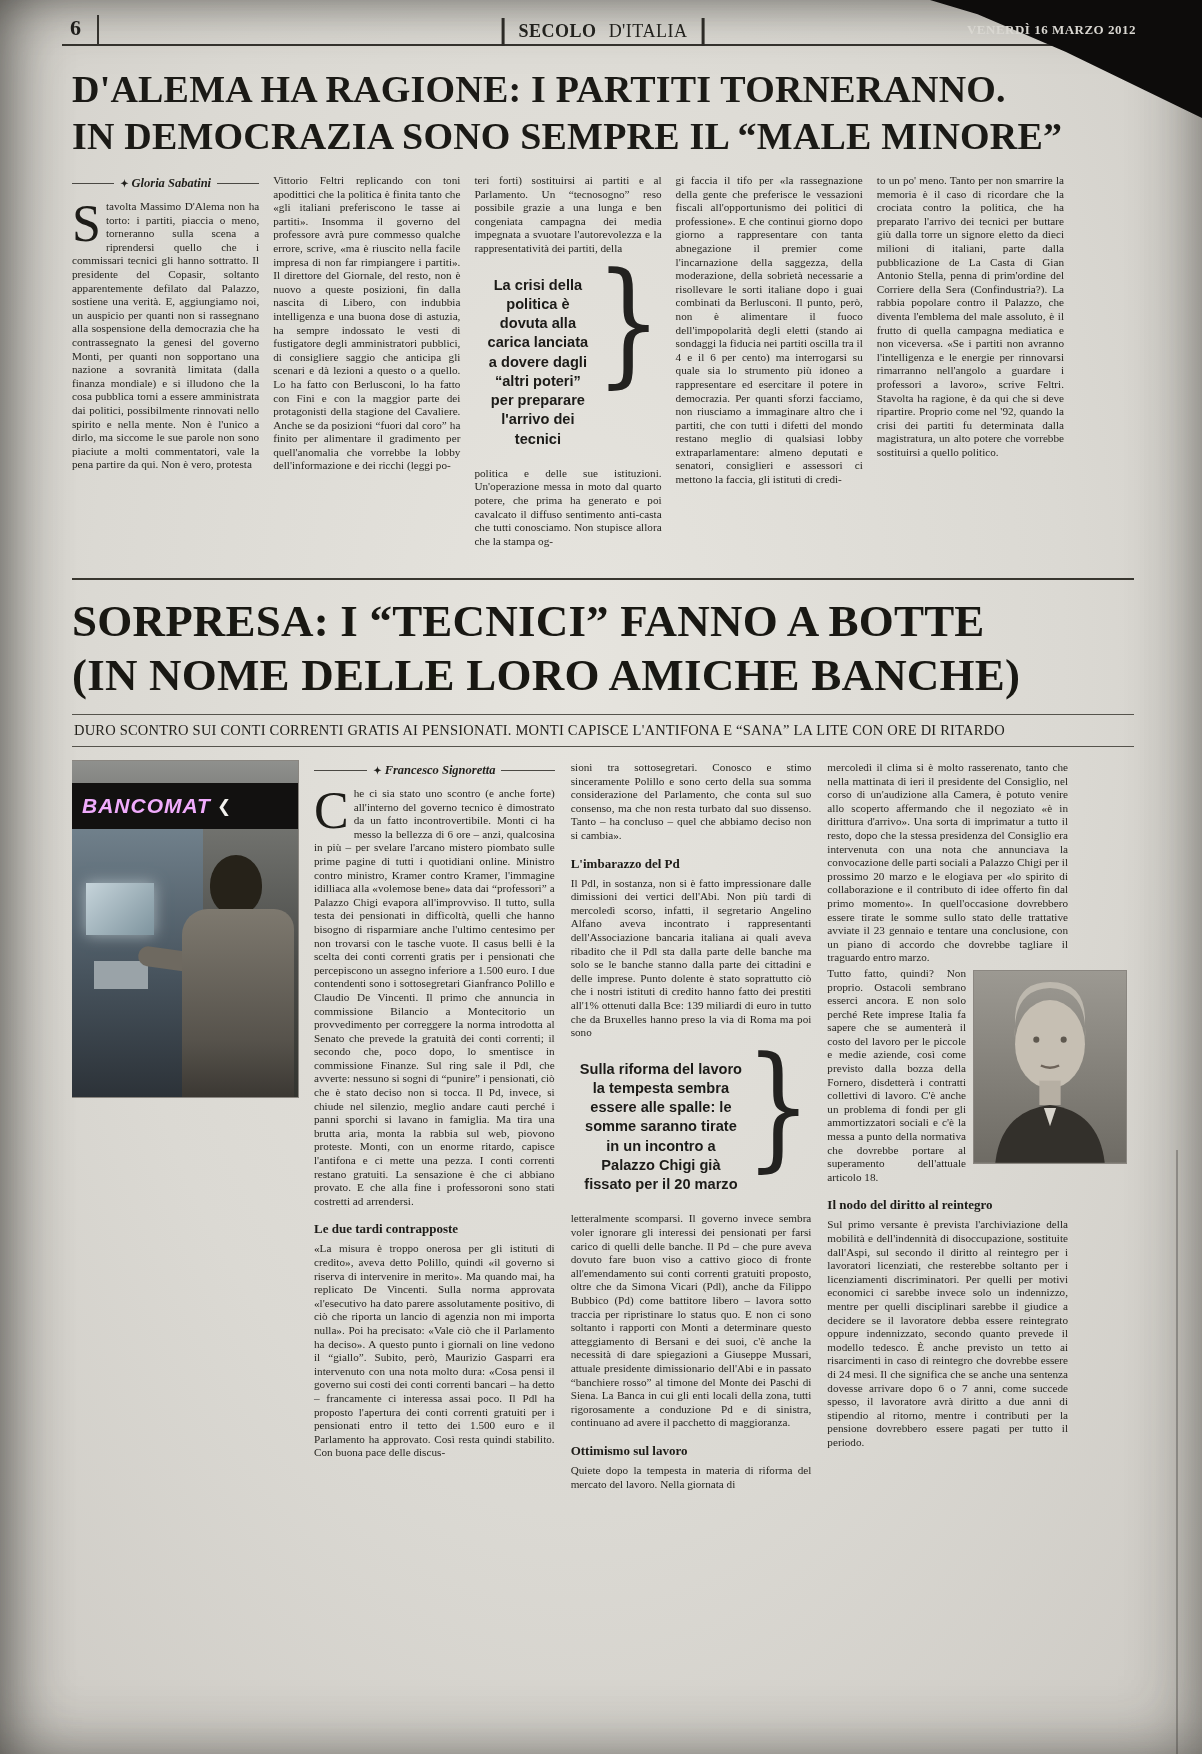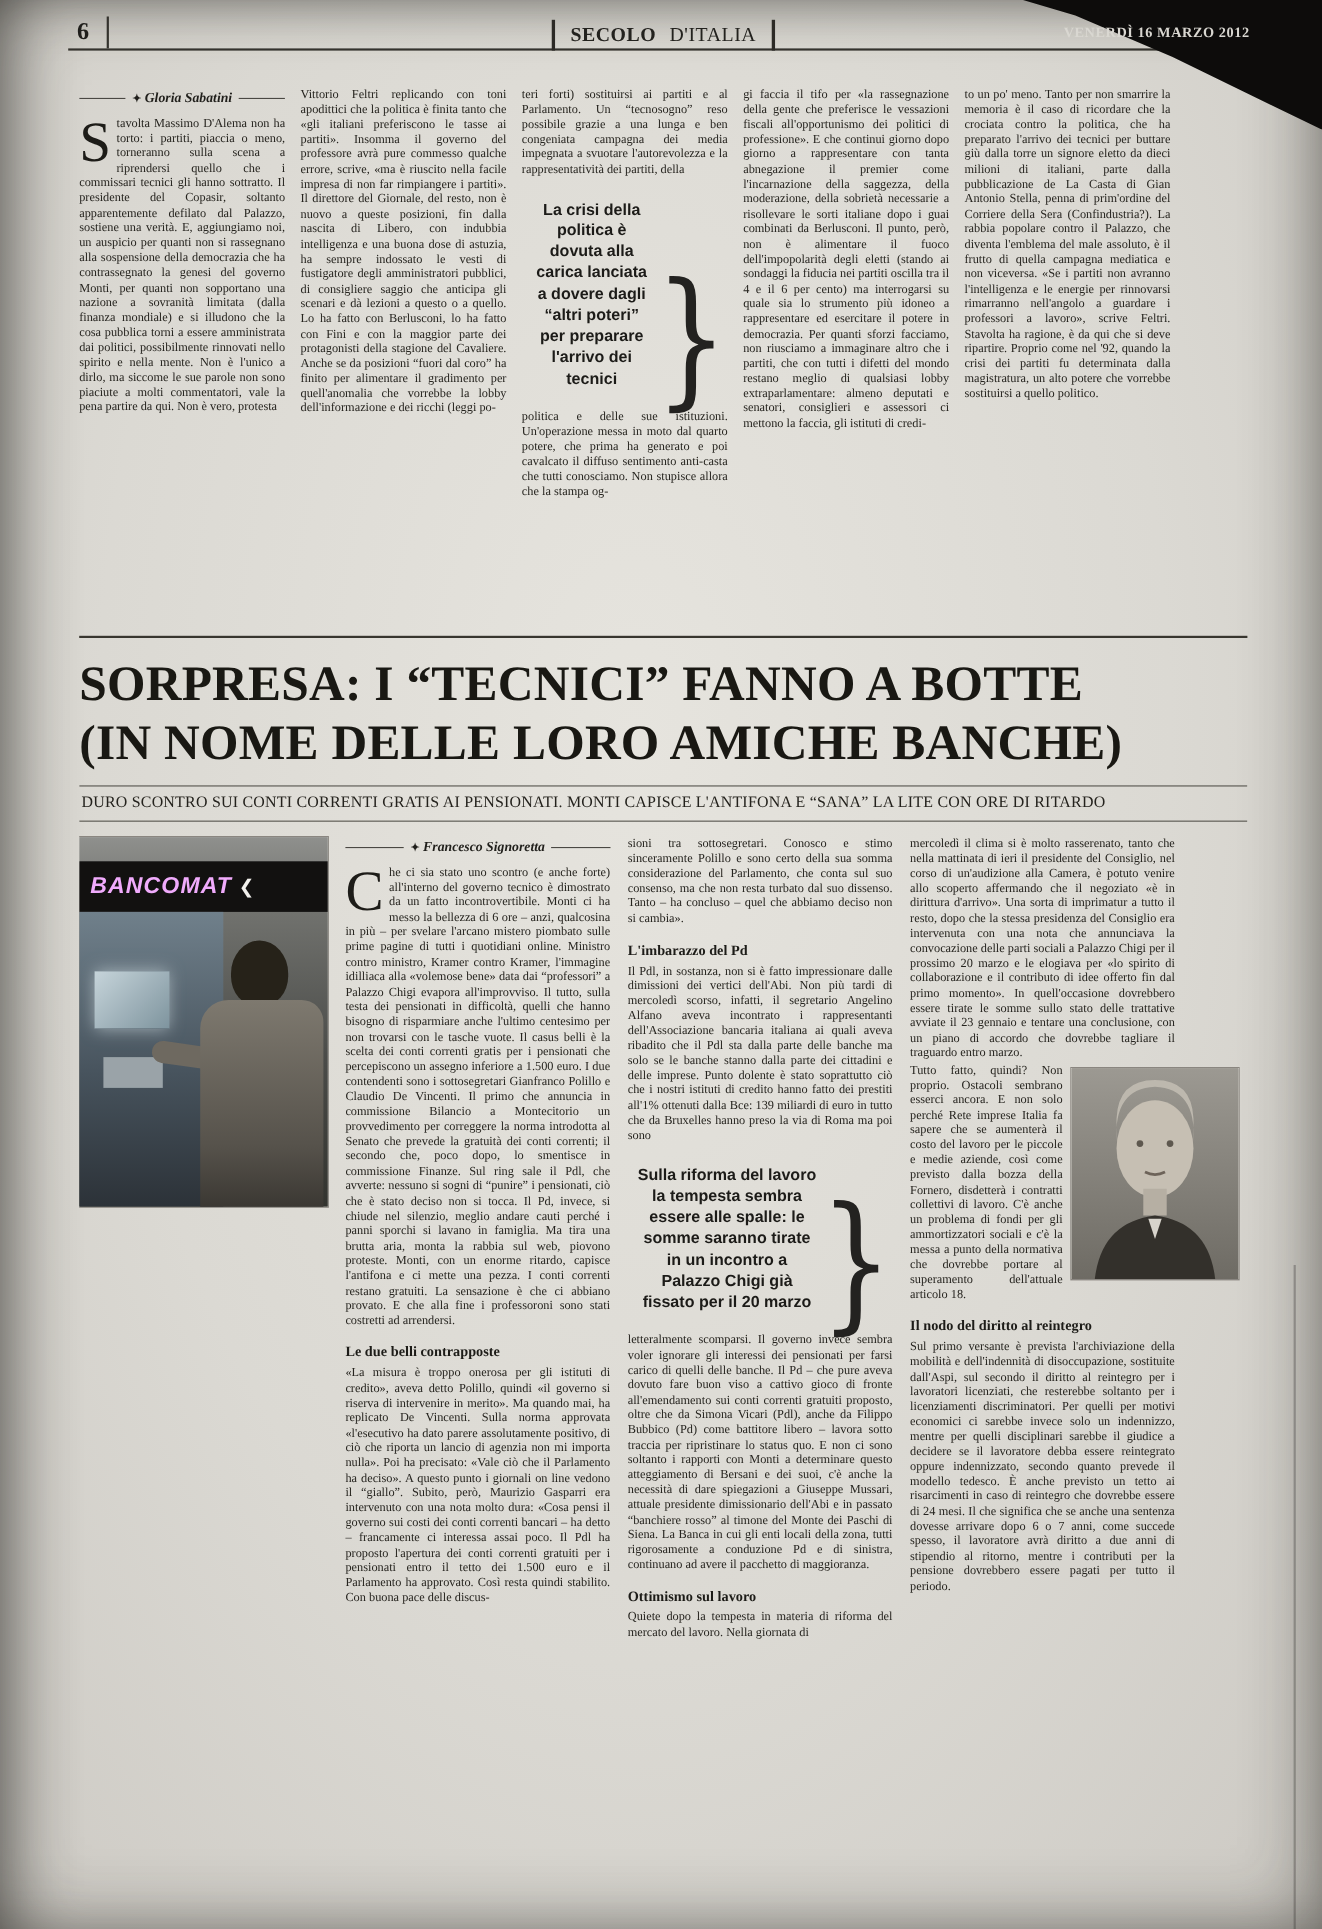--- a/index.html
+++ b/index.html
@@ -29,21 +29,21 @@
   .date{position:absolute;top:22px;right:66px;z-index:3;color:#d9d7d1;font-weight:700;font-size:13px;
     letter-spacing:.5px;font-family:"Liberation Serif",serif;}
   
   .bp{margin:0 0 2px;text-align:justify;font-size:11.2px;line-height:13.6px;color:#26241f;hyphens:auto;}
   .dropcap{float:left;font-size:52px;line-height:41px;padding:3px 5px 0 0;color:#1d1c18;}
   .subhead{font-weight:700;font-size:13px;margin:13px 0 5px;color:#1d1c18;}
   .byline{display:flex;align-items:center;gap:6px;margin:2px 0 9px;}
   .bl-rule{flex:1;border-top:1px solid #4a4843;height:0;}
   .bl-name{font-style:italic;font-weight:700;font-size:12.5px;white-space:nowrap;color:#201f1b;}
   .diamond{font-style:normal;font-size:10px;margin-right:3px;}
-  .pullquote{display:flex;align-items:flex-end;gap:2px;padding:18px 0 18px 8px;}
+  .pullquote{display:flex;align-items:flex-start;gap:2px;padding:18px 0 18px 8px;}
   .pq-text{flex:1;font-family:"Liberation Sans",sans-serif;font-weight:700;font-size:14.6px;line-height:1.32;text-align:center;color:#1c1b18;}
   .pq-brace{font-family:"DejaVu Serif",serif;font-size:104px;line-height:.9;color:#232220;transform:scaleY(1.3);flex:none;}
   
   .article1{position:absolute;top:52px;left:72px;width:1062px;height:524px;overflow:hidden;padding-top:14px;}
   .a1-title{font-weight:700;font-size:38px;line-height:47px;color:#1b1a16;letter-spacing:.2px;}
   .a1-cols{display:flex;gap:14px;width:992px;margin-top:14px;height:378px;overflow:hidden;}
   .a1-cols .col{flex:1;min-width:0;}
   
   .article2{position:absolute;top:578px;left:72px;width:1062px;height:1165px;border-top:2px solid #38362f;padding-top:14px;overflow:hidden;}
   .a2-title{font-weight:700;font-size:45px;line-height:54px;color:#191813;letter-spacing:.2px;}
@@ -85,20 +85,24 @@
 
   <div class="header">
     <div class="pagenum">6</div>
     <div class="masthead">
       <span class="mh-b">SECOLO</span>
       <span class="mh-l">D'ITALIA</span>
     </div>
   </div>
 
   <section class="article1">
+    <div class="a1-title">
+      <div>D'ALEMA HA RAGIONE: I PARTITI TORNERANNO.</div>
+      <div>IN DEMOCRAZIA SONO SEMPRE IL “MALE MINORE”</div>
+    </div>
     <div class="a1-cols">
       <div class="col">
         <div class="byline">
           <span class="bl-rule"></span>
           <span class="bl-name"><span class="diamond">✦</span><span>Gloria Sabatini</span></span>
           <span class="bl-rule"></span>
         </div>
         <div>
             <p class="bp"><span class="dropcap">S</span>tavolta Massimo D'Alema non ha torto: i partiti, piaccia o meno, torneranno sulla scena a riprendersi quello che i commissari tecnici gli hanno sottratto. Il presidente del Copasir, soltanto apparentemente defilato dal Palazzo, sostiene una verità. E, aggiungiamo noi, un auspicio per quanti non si rassegnano alla sospensione della democrazia che ha contrassegnato la genesi del governo Monti, per quanti non sopportano una nazione a sovranità limitata (dalla finanza mondiale) e si illudono che la cosa pubblica torni a essere amministrata dai politici, possibilmente rinnovati nello spirito e nella mente. Non è l'unico a dirlo, ma siccome le sue parole non sono piaciute a molti commentatori, vale la pena partire da qui. Non è vero, protesta</p>
           </div>
@@ -147,21 +151,21 @@
       </div>
 
       <div class="a2col">
         <div class="byline">
           <span class="bl-rule"></span>
           <span class="bl-name"><span class="diamond">✦</span><span>Francesco Signoretta</span></span>
           <span class="bl-rule"></span>
         </div>
         <div>
             <p class="bp"><span class="dropcap">C</span>he ci sia stato uno scontro (e anche forte) all'interno del governo tecnico è dimostrato da un fatto incontrovertibile. Monti ci ha messo la bellezza di 6 ore – anzi, qualcosina in più – per svelare l'arcano mistero piombato sulle prime pagine di tutti i quotidiani online. Ministro contro ministro, Kramer contro Kramer, l'immagine idilliaca alla «volemose bene» data dai “professori” a Palazzo Chigi evapora all'improvviso. Il tutto, sulla testa dei pensionati in difficoltà, quelli che hanno bisogno di risparmiare anche l'ultimo centesimo per non trovarsi con le tasche vuote. Il casus belli è la scelta dei conti correnti gratis per i pensionati che percepiscono un assegno inferiore a 1.500 euro. I due contendenti sono i sottosegretari Gianfranco Polillo e Claudio De Vincenti. Il primo che annuncia in commissione Bilancio a Montecitorio un provvedimento per correggere la norma introdotta al Senato che prevede la gratuità dei conti correnti; il secondo che, poco dopo, lo smentisce in commissione Finanze. Sul ring sale il Pdl, che avverte: nessuno si sogni di “punire” i pensionati, ciò che è stato deciso non si tocca. Il Pd, invece, si chiude nel silenzio, meglio andare cauti perché i panni sporchi si lavano in famiglia. Ma tira una brutta aria, monta la rabbia sul web, piovono proteste. Monti, con un enorme ritardo, capisce l'antifona e ci mette una pezza. I conti correnti restano gratuiti. La sensazione è che ci abbiano provato. E che alla fine i professoroni sono stati costretti ad arrendersi.</p>
-            <div class="subhead">Le due belli contrapposte</div>
+            <div class="subhead">Le due tardi contrapposte</div>
             <p class="bp">«La misura è troppo onerosa per gli istituti di credito», aveva detto Polillo, quindi «il governo si riserva di intervenire in merito». Ma quando mai, ha replicato De Vincenti. Sulla norma approvata «l'esecutivo ha dato parere assolutamente positivo, di ciò che riporta un lancio di agenzia non mi importa nulla». Poi ha precisato: «Vale ciò che il Parlamento ha deciso». A questo punto i giornali on line vedono il “giallo”. Subito, però, Maurizio Gasparri era intervenuto con una nota molto dura: «Cosa pensi il governo sui costi dei conti correnti bancari – ha detto – francamente ci interessa assai poco. Il Pdl ha proposto l'apertura dei conti correnti gratuiti per i pensionati entro il tetto dei 1.500 euro e il Parlamento ha approvato. Così resta quindi stabilito. Con buona pace delle discus-</p>
           </div>
       </div>
       <div class="a2col">
           <p class="bp">sioni tra sottosegretari. Conosco e stimo sinceramente Polillo e sono certo della sua somma considerazione del Parlamento, che conta sul suo consenso, ma che non resta turbato dal suo dissenso. Tanto – ha concluso – quel che abbiamo deciso non si cambia».</p>
           <div class="subhead">L'imbarazzo del Pd</div>
           <p class="bp">Il Pdl, in sostanza, non si è fatto impressionare dalle dimissioni dei vertici dell'Abi. Non più tardi di mercoledì scorso, infatti, il segretario Angelino Alfano aveva incontrato i rappresentanti dell'Associazione bancaria italiana ai quali aveva ribadito che il Pdl sta dalla parte delle banche ma solo se le banche stanno dalla parte dei cittadini e delle imprese. Punto dolente è stato soprattutto ciò che i nostri istituti di credito hanno fatto dei prestiti all'1% ottenuti dalla Bce: 139 miliardi di euro in tutto che da Bruxelles hanno preso la via di Roma ma poi sono</p>
           <div class="pullquote">
             <div class="pq-text">Sulla riforma del lavoro la tempesta sembra essere alle spalle: le somme saranno tirate in un incontro a Palazzo Chigi già fissato per il 20 marzo</div>
             <div class="pq-brace">}</div>

